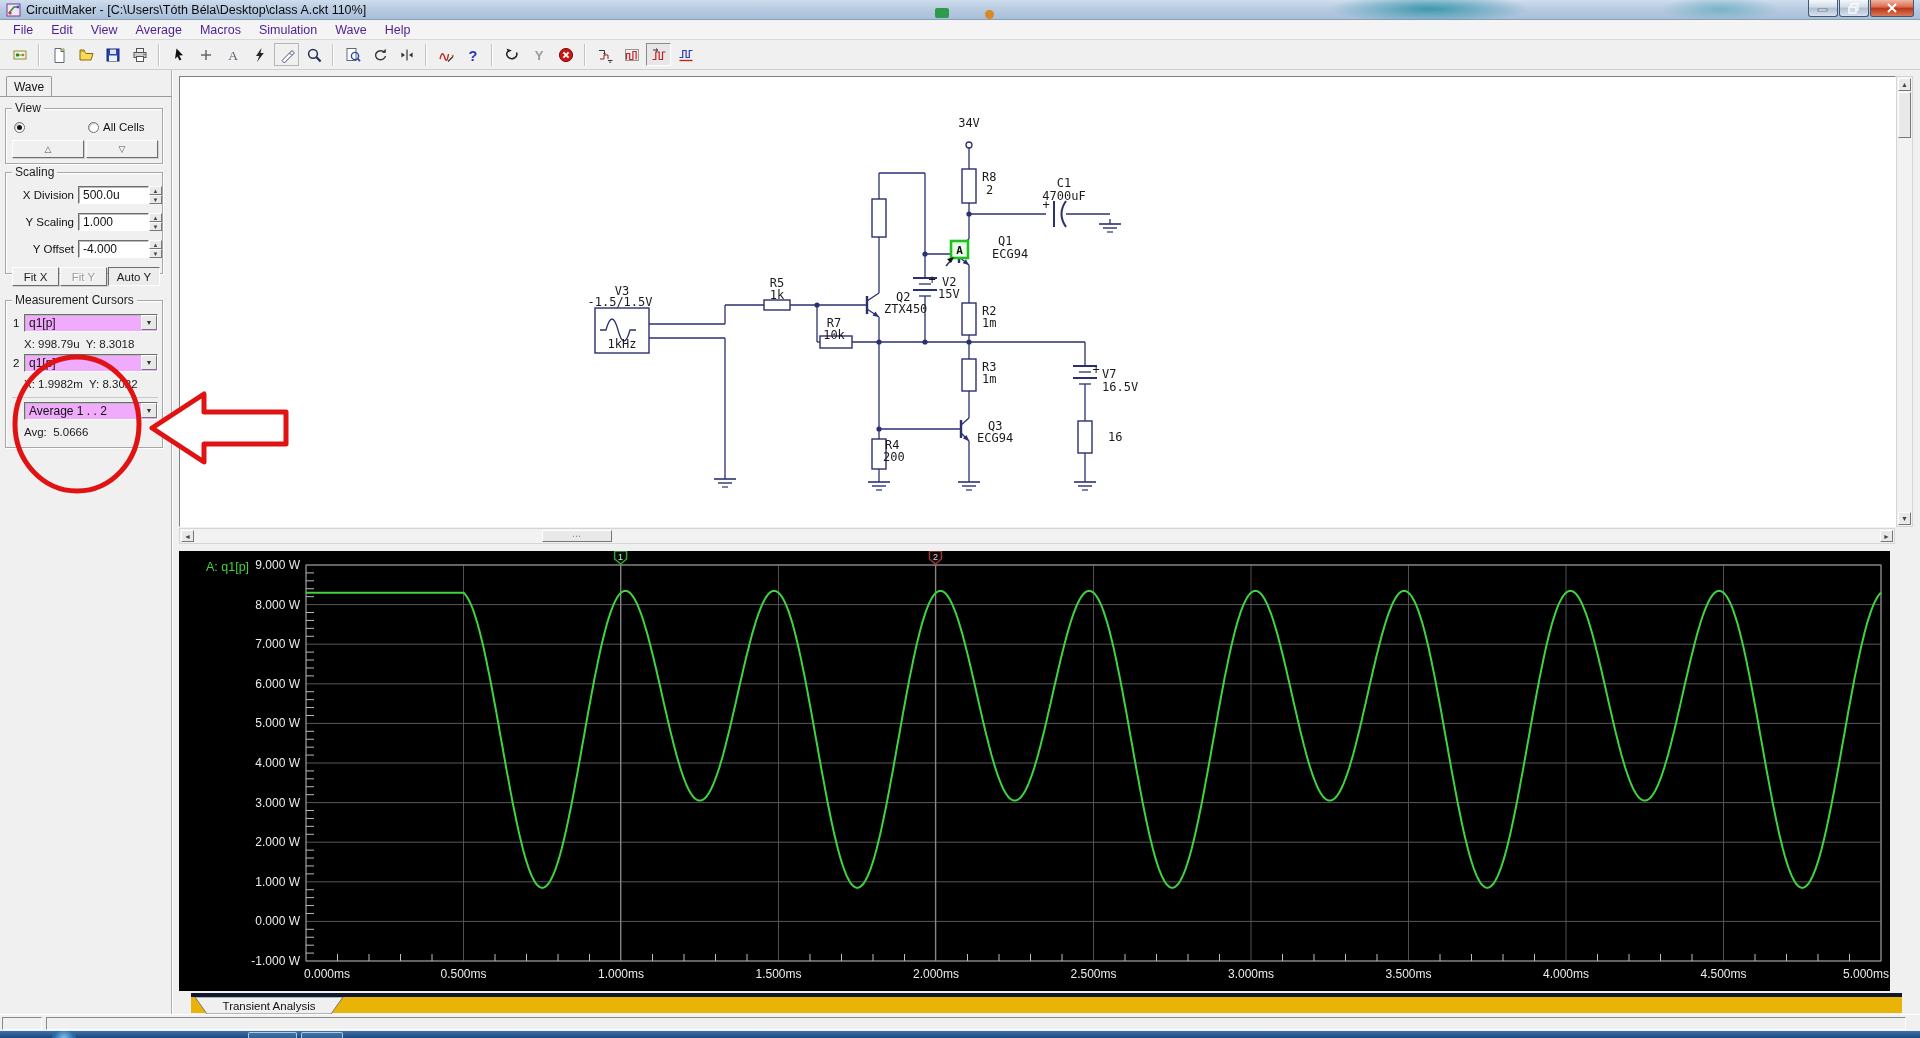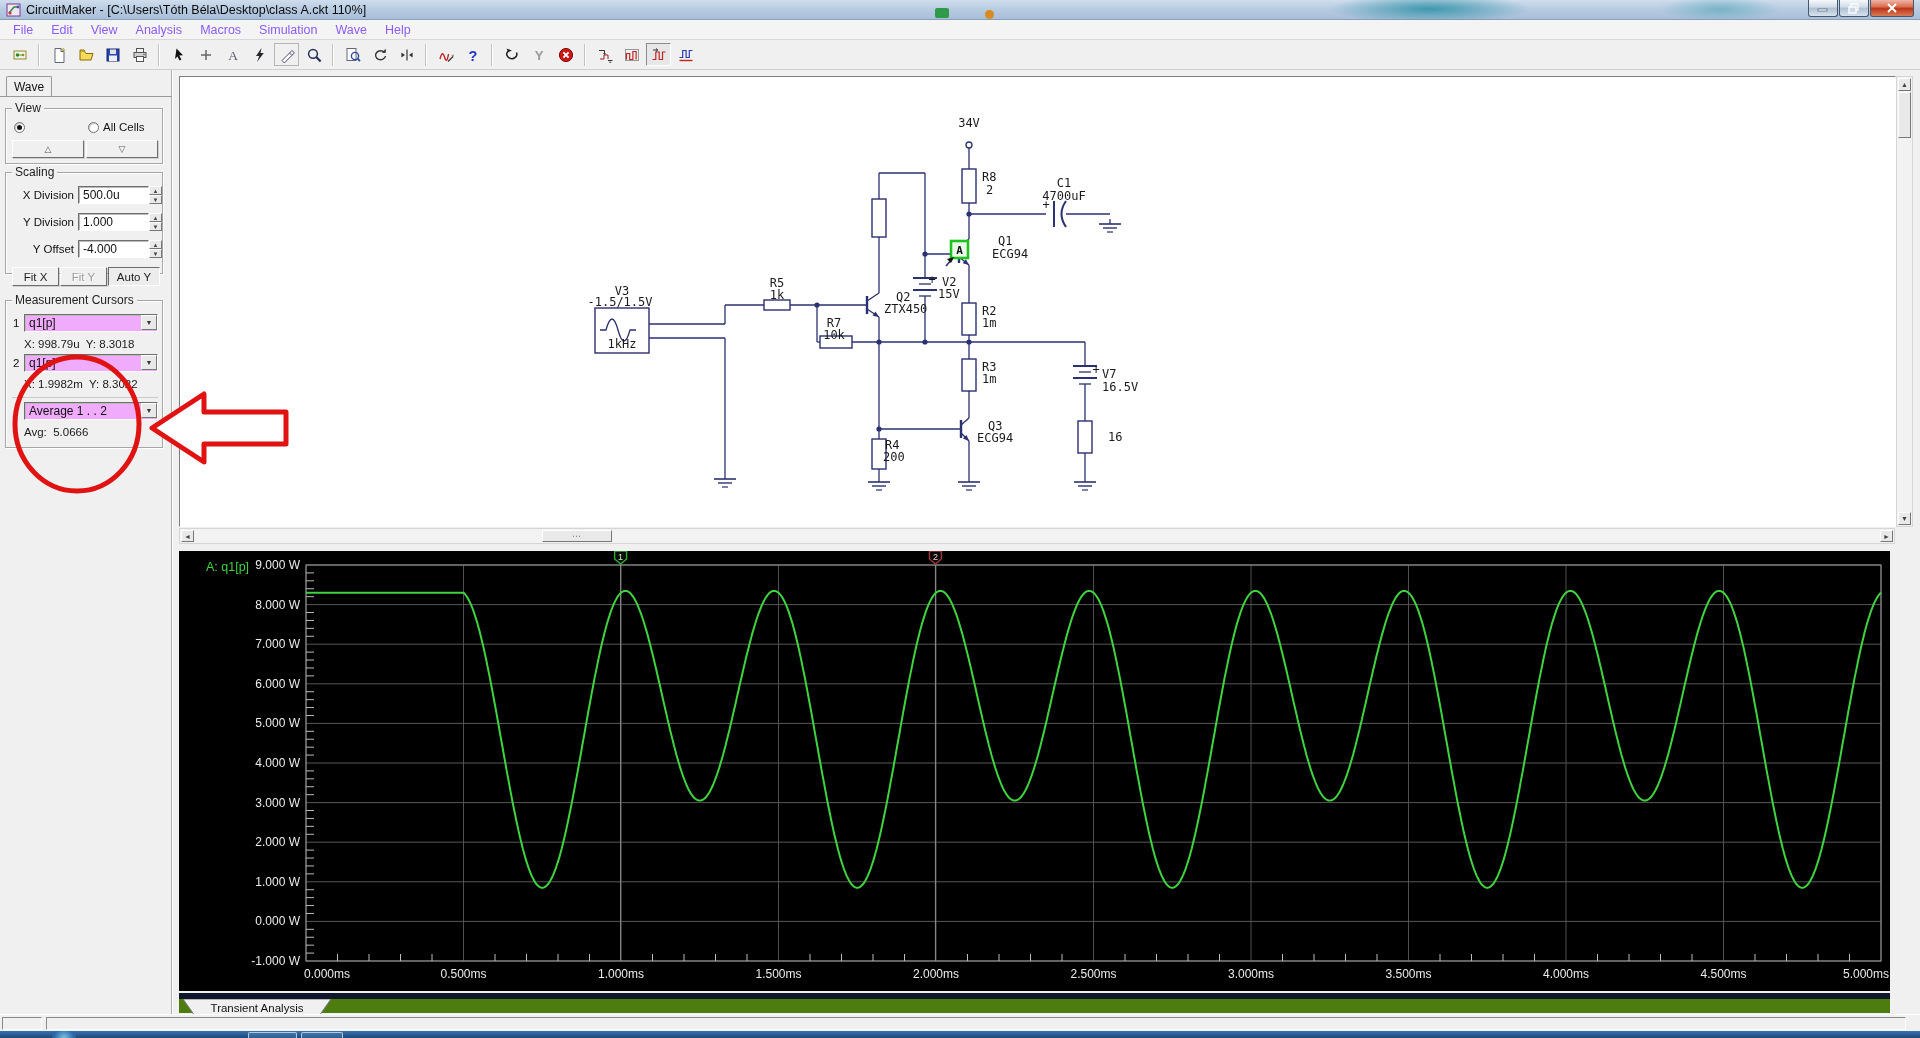--- a/index.html
+++ b/index.html
@@ -20,21 +20,21 @@
   #app-icon { position:absolute; left:6px; top:2px; width:16px; height:16px; }
   #winbtns { position:absolute; right:6px; top:0; display:flex; }
   .winbtn { width:30px; height:17px; margin-left:1px; border:1px solid #45586e; border-top:none;
     border-radius:0 0 3px 3px; background:linear-gradient(#f5f8fb,#cfdae6 45%,#aebfd2 50%,#d7e2ee);
     display:flex; align-items:center; justify-content:center; }
   .winbtn.close { width:44px; background:linear-gradient(#f0b5a5,#d96a4a 45%,#bb3318 50%,#d97a55); }
 
   
   #menubar { position:absolute; left:0; top:20px; width:1920px; height:20px; background:#f4f4f4;
     border-bottom:1px solid #d8d8d8; display:flex; align-items:center; padding-left:4px; }
-  .menu-item { padding:2px 9px; font-size:12.5px; color:#8b5cf6; }
+  .menu-item { padding:2px 9px; font-size:12.5px; color:#4c1d95; }
   #toolbar { position:absolute; left:0; top:40px; width:1920px; height:30px; background:#f0f0f0;
     border-bottom:1px solid #cfcfcf; display:flex; align-items:center; padding-left:6px; }
   .tbtn { width:25px; height:23px; margin:0 1px; display:flex; align-items:center; justify-content:center;
     background:#f0f0f0; border:1px solid transparent; }
   .tbtn.pressed { border:1px solid; border-color:#8a8a8a #ffffff #ffffff #8a8a8a; background:#e7e7e7; }
   .tbtn.framed { border:1px solid #b5b5b5; }
   .tsep { width:2px; height:22px; margin:0 5px; border-left:1px solid #c2c2c2; border-right:1px solid #ffffff; }
 
   
   #panel { position:absolute; left:0; top:70px; width:172px; height:944px; background:#f0f0f0;
@@ -74,22 +74,22 @@
   #main { position:absolute; left:172px; top:70px; width:1748px; height:944px; background:#f0f0f0;
     border-left:1px solid #fdfdfd; }
   #schematic-canvas { position:absolute; left:6px; top:6px; width:1717px; height:451px; background:#ffffff;
     border:1px solid; border-color:#808080 #ffffff #ffffff #808080; }
   .scrollbar { position:absolute; background:#f2f2f2; border:1px solid #d5d5d5; }
   .sb-arrow { position:absolute; background:#e9e9e9; border:1px solid; border-color:#fff #777 #777 #fff;
     display:flex; align-items:center; justify-content:center; font-size:7px; color:#444; }
   .sb-thumb { position:absolute; background:#e9e9e9; border:1px solid; border-color:#fff #777 #777 #fff;
     display:flex; align-items:center; justify-content:center; font-size:9px; color:#666; letter-spacing:1px; }
   #wave-area { position:absolute; left:6px; top:481px; width:1711px; height:440px; background:#000; }
-  #wave-tabbar { position:absolute; left:6px; top:923px; width:1711px; height:20px; background:#4d7c0f;
-    border-top:6px solid #0f172a; }
+  #wave-tabbar { position:absolute; left:18px; top:923px; width:1711px; height:20px; background:#eab308;
+    border-top:4px solid #0f172a; }
 
   
   #statusbar { position:absolute; left:0; top:1014px; width:1920px; height:17px; background:#f0f0f0;
     border-top:1px solid #ffffff; }
   .statcell { position:absolute; top:2px; height:13px; border:1px solid; border-color:#8a8a8a #fff #fff #8a8a8a; }
   #taskbar { position:absolute; left:0; top:1031px; width:1920px; height:7px;
     background:linear-gradient(#3a72b0,#1d4878); }
   #start-orb { position:absolute; left:52px; top:1031px; width:24px; height:7px; border-radius:12px 12px 0 0;
     background:radial-gradient(circle at 50% 100%,#7ec0e8,#2a6aa8 70%); }
   .taskbtn { position:absolute; top:1032px; height:6px; border:1px solid #cfe0f0cc; border-bottom:none;
@@ -131,21 +131,21 @@
           <path d="M2 1l8 8M10 1l-8 8" stroke="#fff" stroke-width="1.9"></path>
         </svg>
       </div>
     </div>
 </div>
 
 <div id="menubar">
     <span class="menu-item">File</span>
     <span class="menu-item">Edit</span>
     <span class="menu-item">View</span>
-    <span class="menu-item">Analysis</span>
+    <span class="menu-item">Average</span>
     <span class="menu-item">Macros</span>
     <span class="menu-item">Simulation</span>
     <span class="menu-item">Wave</span>
     <span class="menu-item">Help</span>
   </div>
 
 <div id="toolbar">
     <div class="tbtn">
       <svg width="16" height="16" viewBox="0 0 16 16">
         <rect x="2" y="4" width="12" height="8" fill="none" stroke="#8f8f1f"></rect>
@@ -315,21 +315,21 @@
   </div>
 
   <div class="grp" style="left:5px; top:102px; width:158px; height:102px;">
     <span class="legend">Scaling</span>
     <span class="flabel" style="left:4px; top:16px; width:64px;">X Division</span>
     <div class="edit" style="left:72px; top:13px; width:71px;">500.0u</div>
     <div class="spin" style="left:143px; top:13px;">
         <div>▲</div>
         <div>▼</div>
       </div>
-    <span class="flabel" style="left:4px; top:43px; width:64px;">Y Division</span>
+    <span class="flabel" style="left:4px; top:43px; width:64px;">Y Scaling</span>
     <div class="edit" style="left:72px; top:40px; width:71px;">1.000</div>
     <div class="spin" style="left:143px; top:40px;">
         <div>▲</div>
         <div>▼</div>
       </div>
     <span class="flabel" style="left:4px; top:70px; width:64px;">Y Offset</span>
     <div class="edit" style="left:72px; top:67px; width:71px;">-4.000</div>
     <div class="spin" style="left:143px; top:67px;">
         <div>▲</div>
         <div>▼</div>

